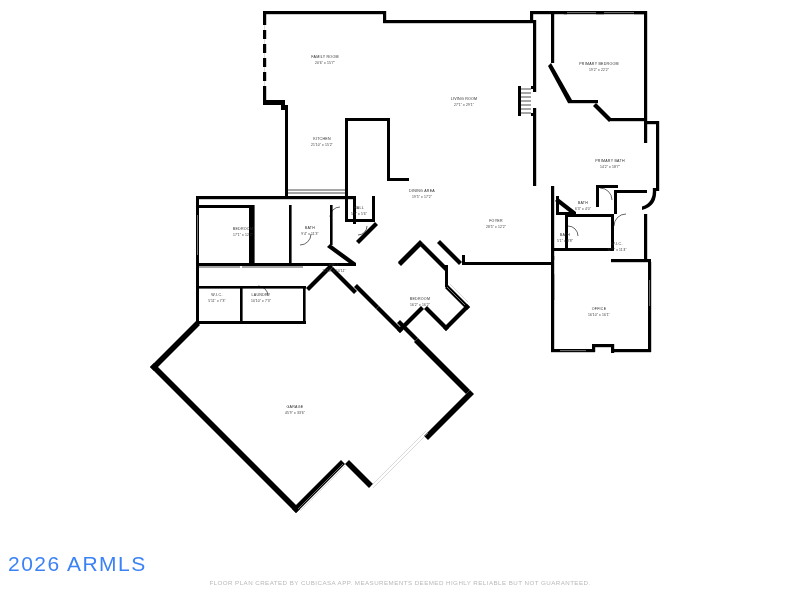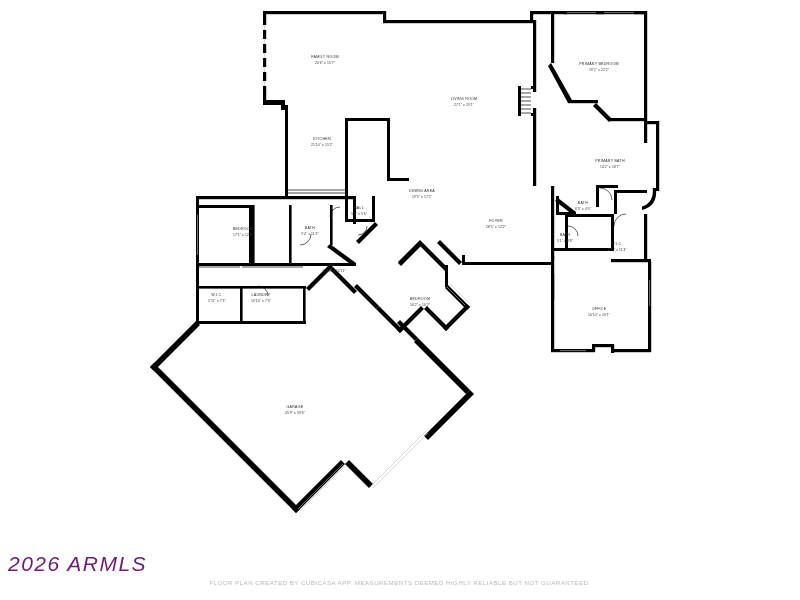--- a/index.html
+++ b/index.html
@@ -61,23 +61,22 @@
     text-anchor: middle;
     white-space: pre;
   }
   .watermark {
     position: absolute;
     left: 8px;
     bottom: 24px;
     font-family: "Liberation Sans", sans-serif;
     font-size: 21px;
     letter-spacing: 1.5px;
-    color: #701a75;
+    color: #3b82f6;
     user-select: none;
-    font-style: italic;
   }
   .footer-note {
     position: absolute;
     left: 0;
     right: 0;
     bottom: 14px;
     text-align: center;
     font-family: "Liberation Sans", sans-serif;
     font-size: 6.2px;
     letter-spacing: 0.45px;

